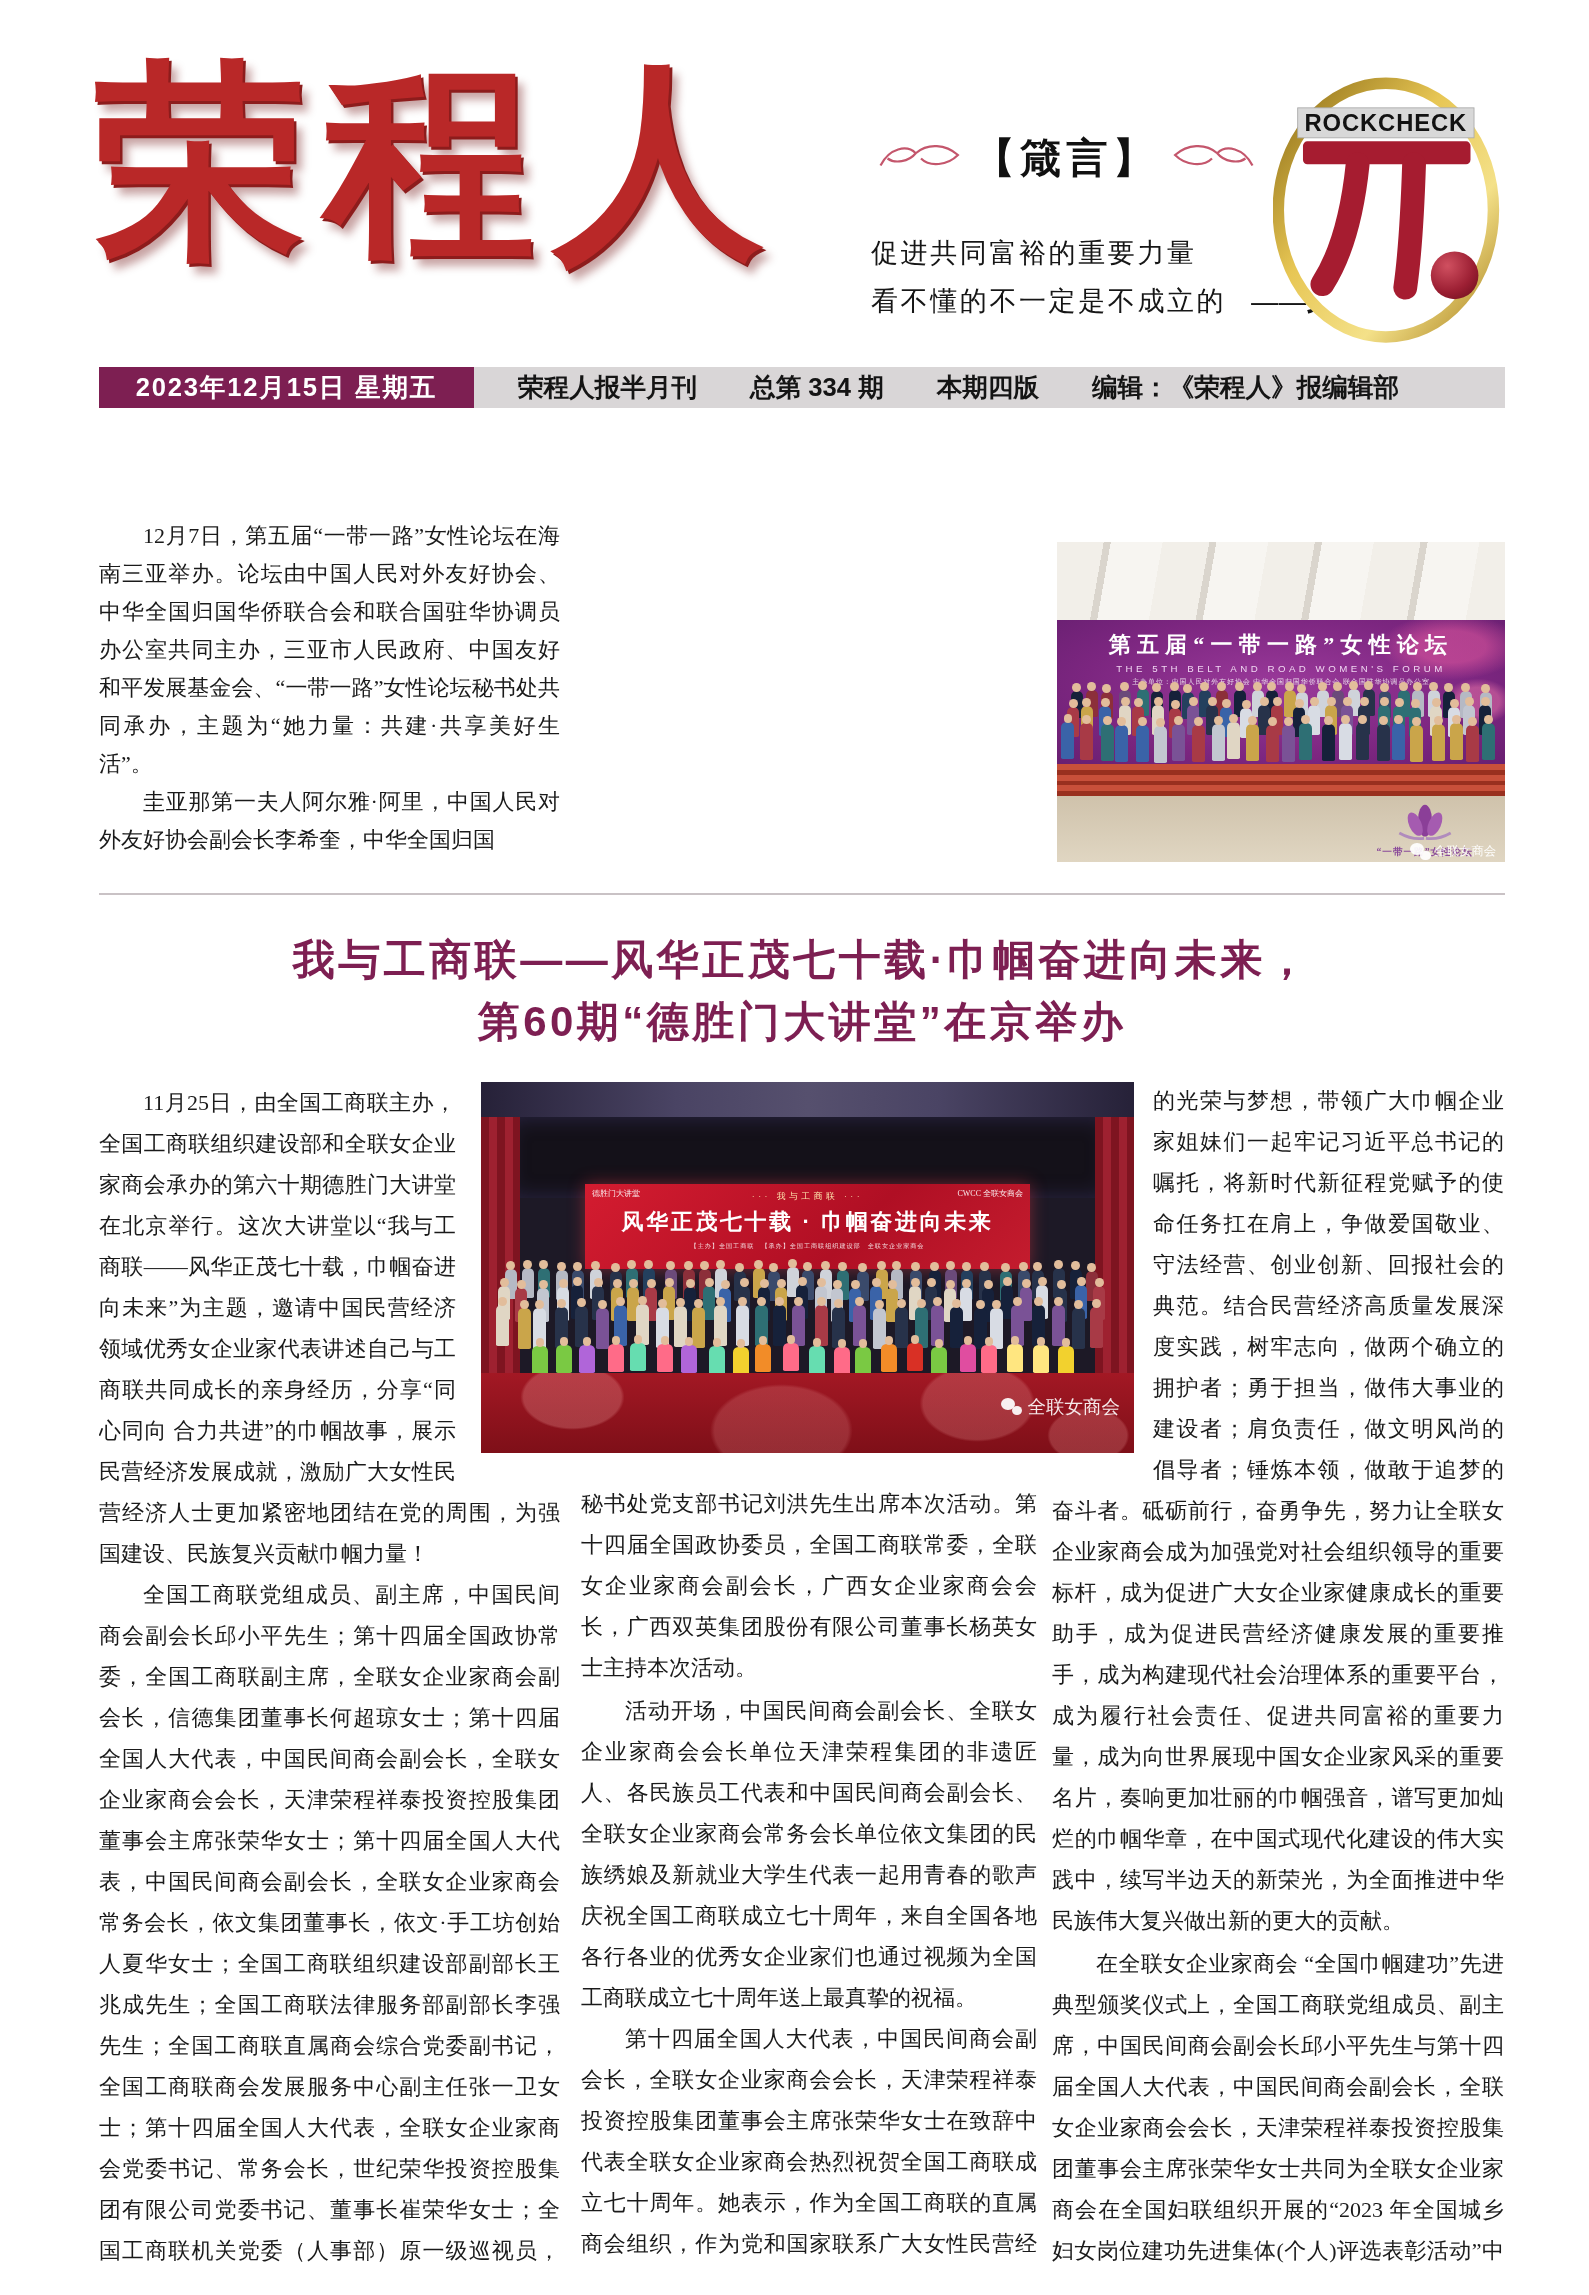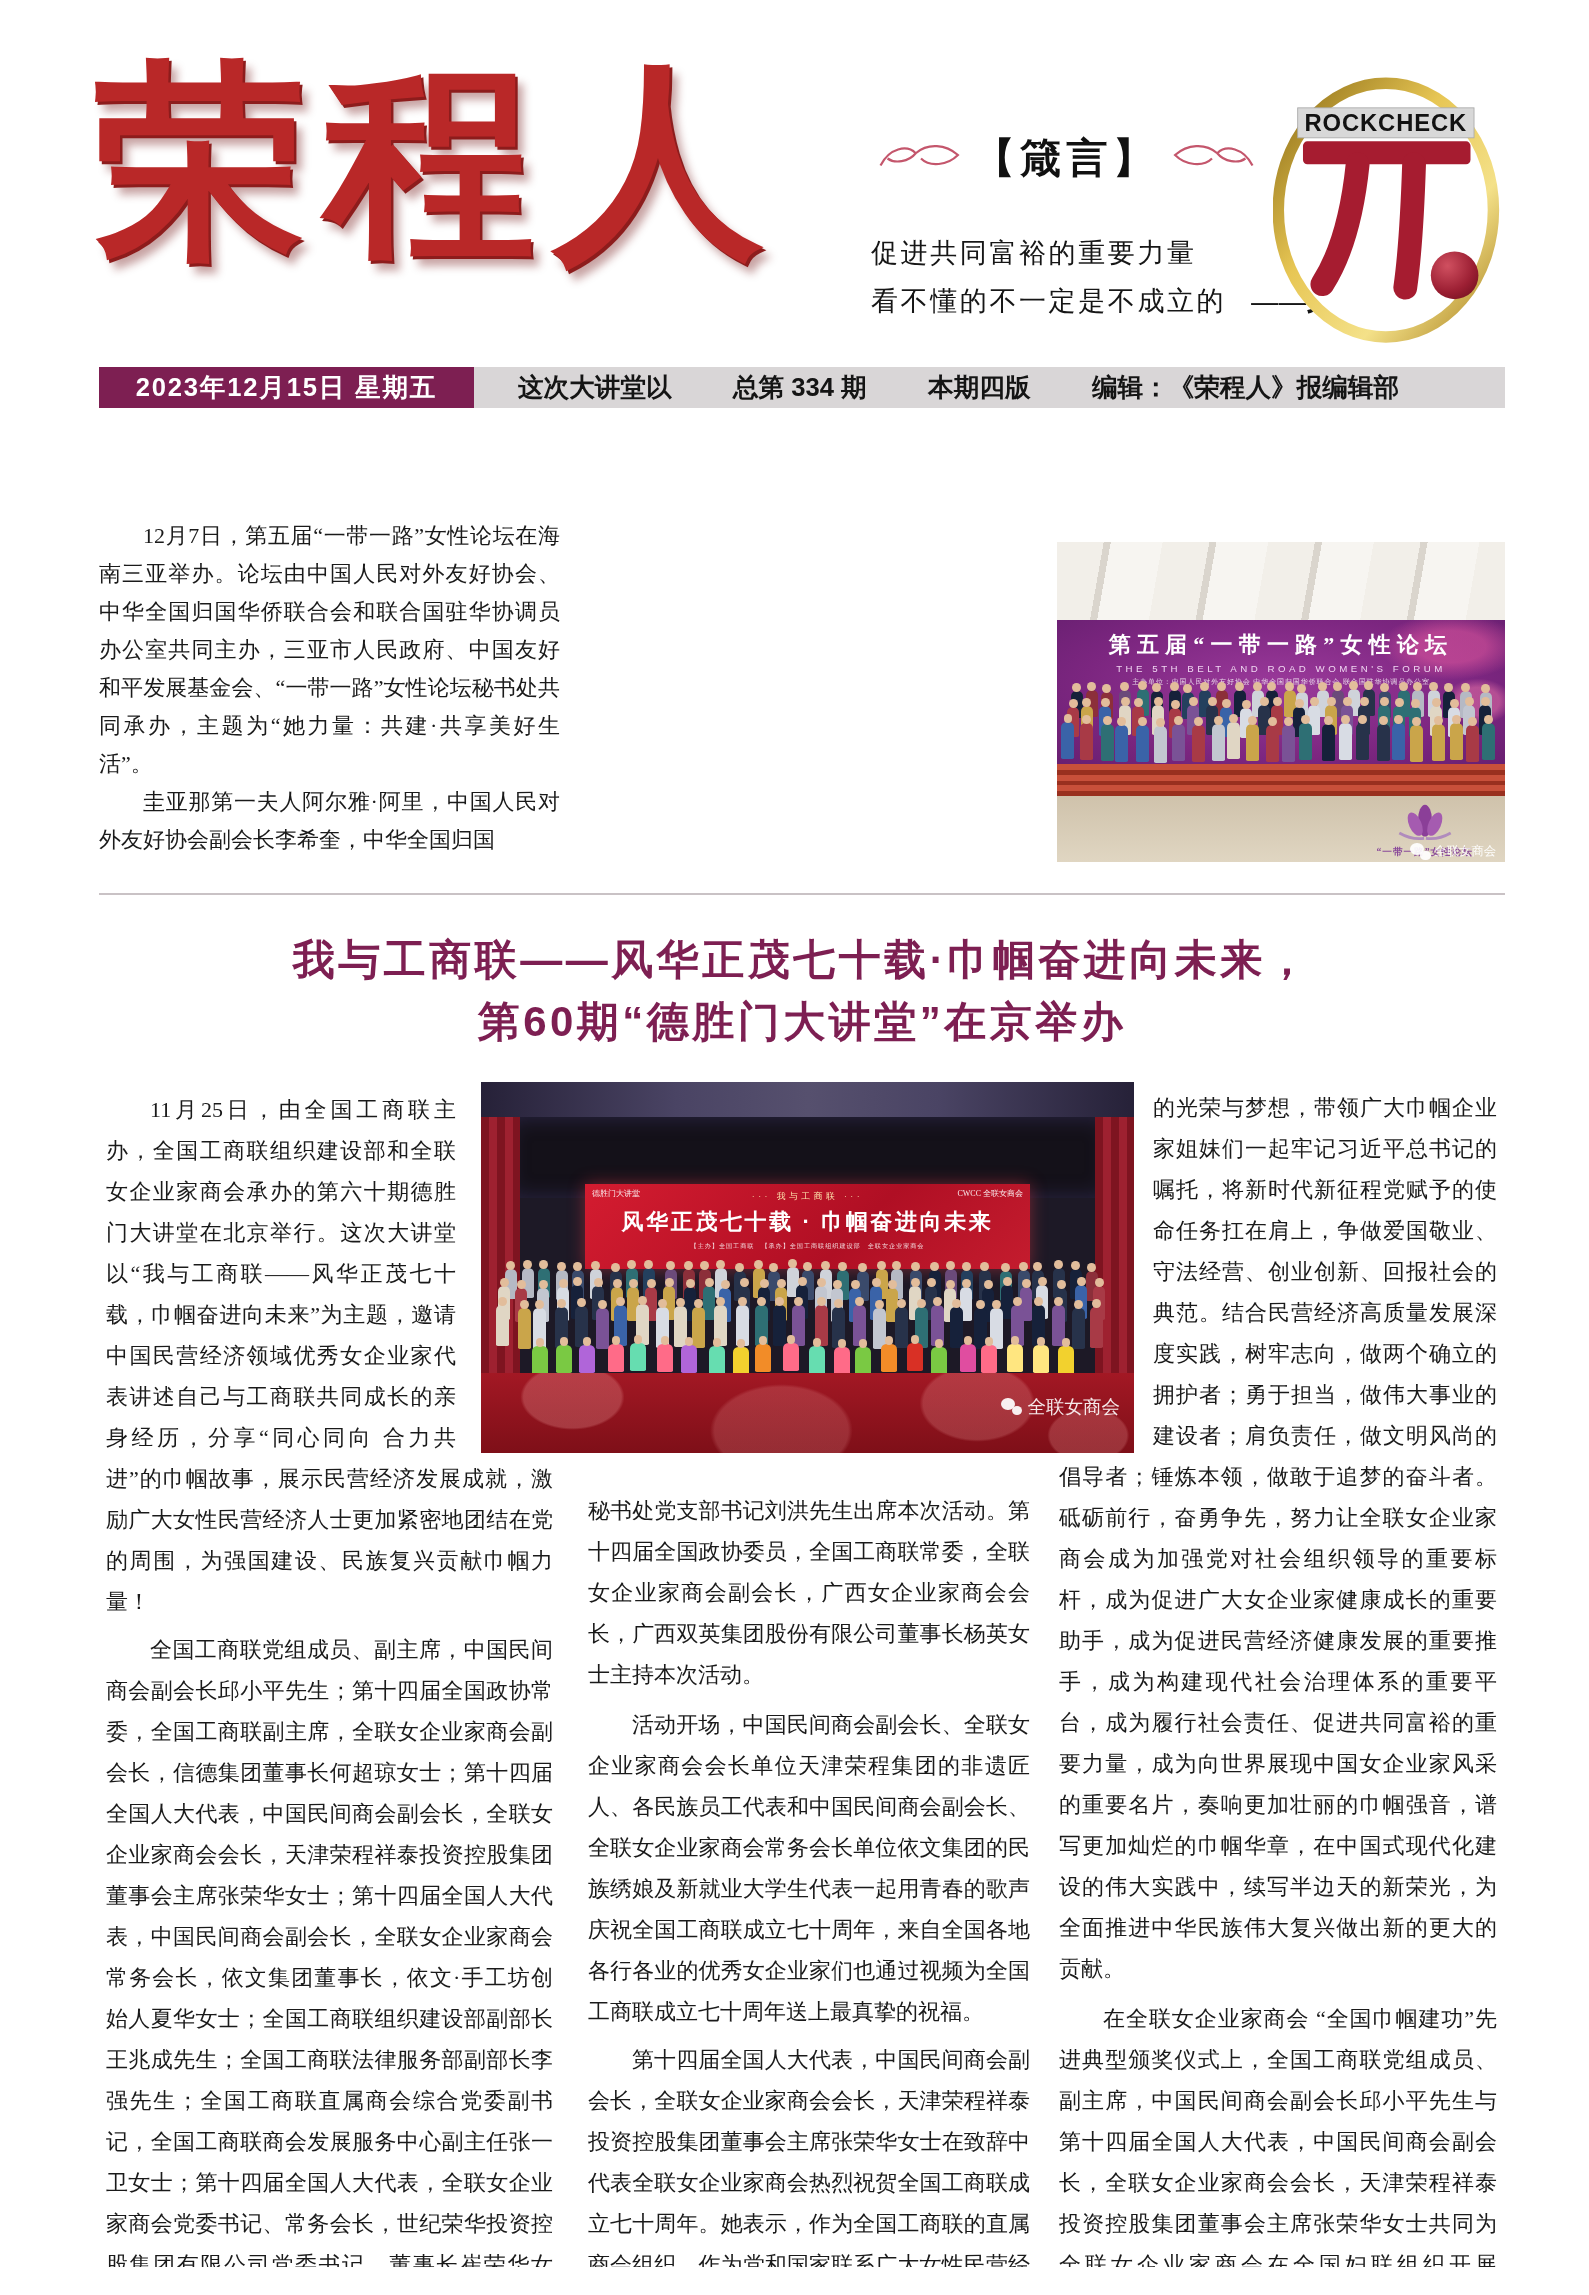--- a/index.html
+++ b/index.html
@@ -37,21 +37,21 @@
   .t2b{top:994px;}
 
   
   .col{position:absolute;font-size:22px;line-height:38px;text-align:justify;overflow:hidden;}
   .col p{margin:0;text-indent:2em;}
   .col p.cont{text-indent:0;}
   .a1c1{left:99px;top:517px;width:461px;height:346px;}
   .a1c2{left:580px;top:540px;width:461px;height:346px;}
 
   .col2{position:absolute;font-size:22px;line-height:41px;text-align:justify;overflow:hidden;}
-  .col2 p{margin:7px;text-indent:2em;}
+  .col2 p{margin:0;text-indent:2em;}
   .col2 p.cont{text-indent:0;font-family:Liberation Mono, monospace;}
   .a2left{left:99px;top:1082px;width:461px;height:1185px;}
   .a2mid{left:581px;top:1485px;width:456px;height:782px;}
   .a2right{left:1052px;top:1082px;width:452px;height:1185px;}
   .cutR{float:right;width:104px;height:374px;}
   .cutL{float:left;width:101px;height:374px;}
 
   .divider{position:absolute;left:99px;top:893px;width:1406px;height:1.8px;background:#c9c2c5;}
 
   
@@ -154,21 +154,21 @@
     <text x="128" y="62" text-anchor="middle" font-family="Liberation Sans, sans-serif" font-size="27" font-weight="bold" fill="#121212" letter-spacing="1">ROCKCHECK</text>
     <rect x="34" y="74" width="190" height="26" rx="5" fill="#a61c30"></rect>
     <path d="M96 100 C90 158 78 202 56 236" stroke="#a61c30" stroke-width="27" fill="none" stroke-linecap="round"></path>
     <path d="M160 100 C158 160 155 205 150 240" stroke="#a61c30" stroke-width="27" fill="none" stroke-linecap="round"></path>
     <circle cx="206" cy="226" r="27" fill="url(#ball)"></circle>
   </svg>
 
   <div class="datebar">
     <div class="datebox">2023年12月15日  星期五</div>
     <div class="daterest">
-      <span>这次大讲堂以</span>
+      <span>荣程人报半月刊</span>
       <span>总第 334 期</span>
       <span>本期四版</span>
       <span>编辑：《荣程人》报编辑部</span>
     </div>
   </div>
 
 
   <div class="col a1c1">
     <p>12月7日，第五届“一带一路”女性论坛在海南三亚举办。论坛由中国人民对外友好协会、中华全国归国华侨联合会和联合国驻华协调员办公室共同主办，三亚市人民政府、中国友好和平发展基金会、“一带一路”女性论坛秘书处共同承办，主题为“她力量：共建·共享美好生活”。</p>
     <p>圭亚那第一夫人阿尔雅·阿里，中国人民对外友好协会副会长李希奎，中华全国归国</p>

